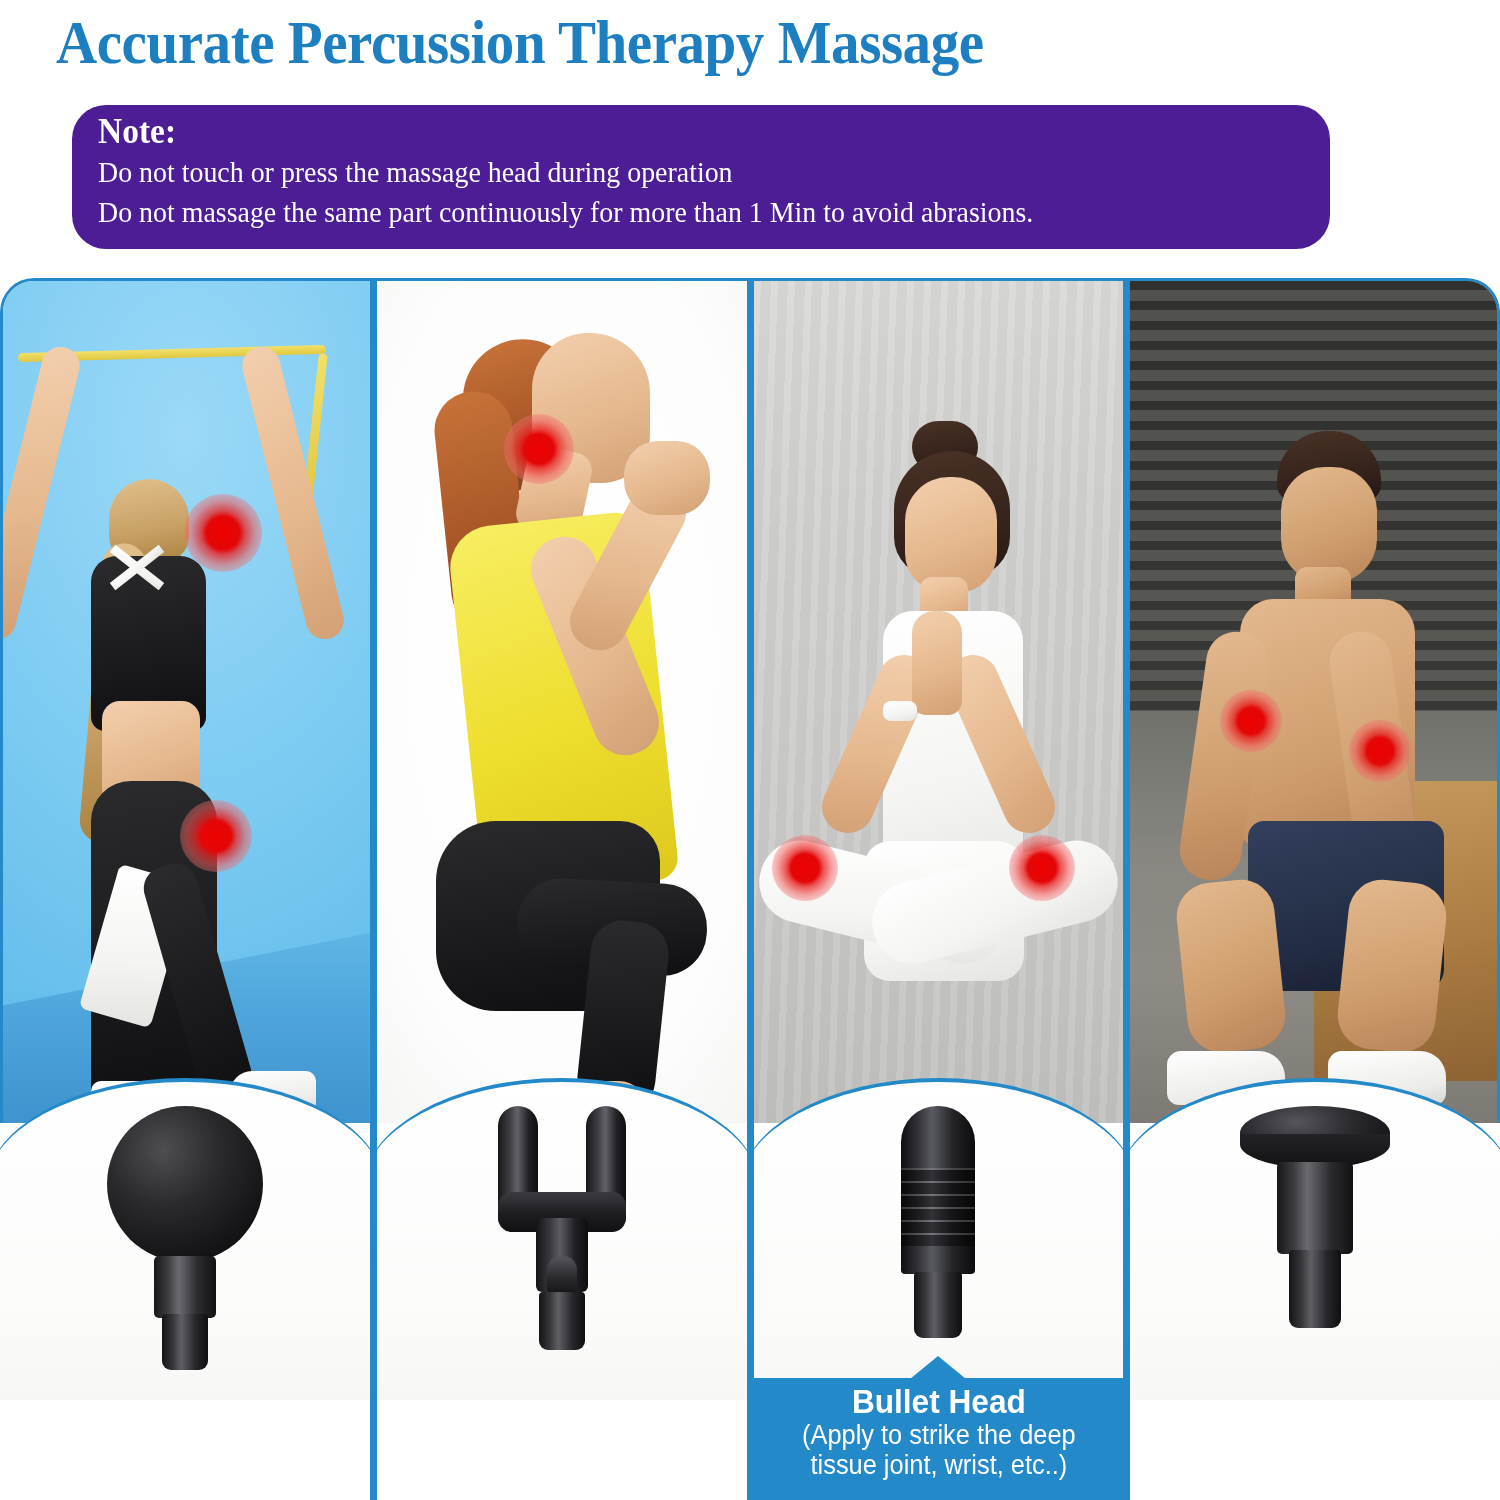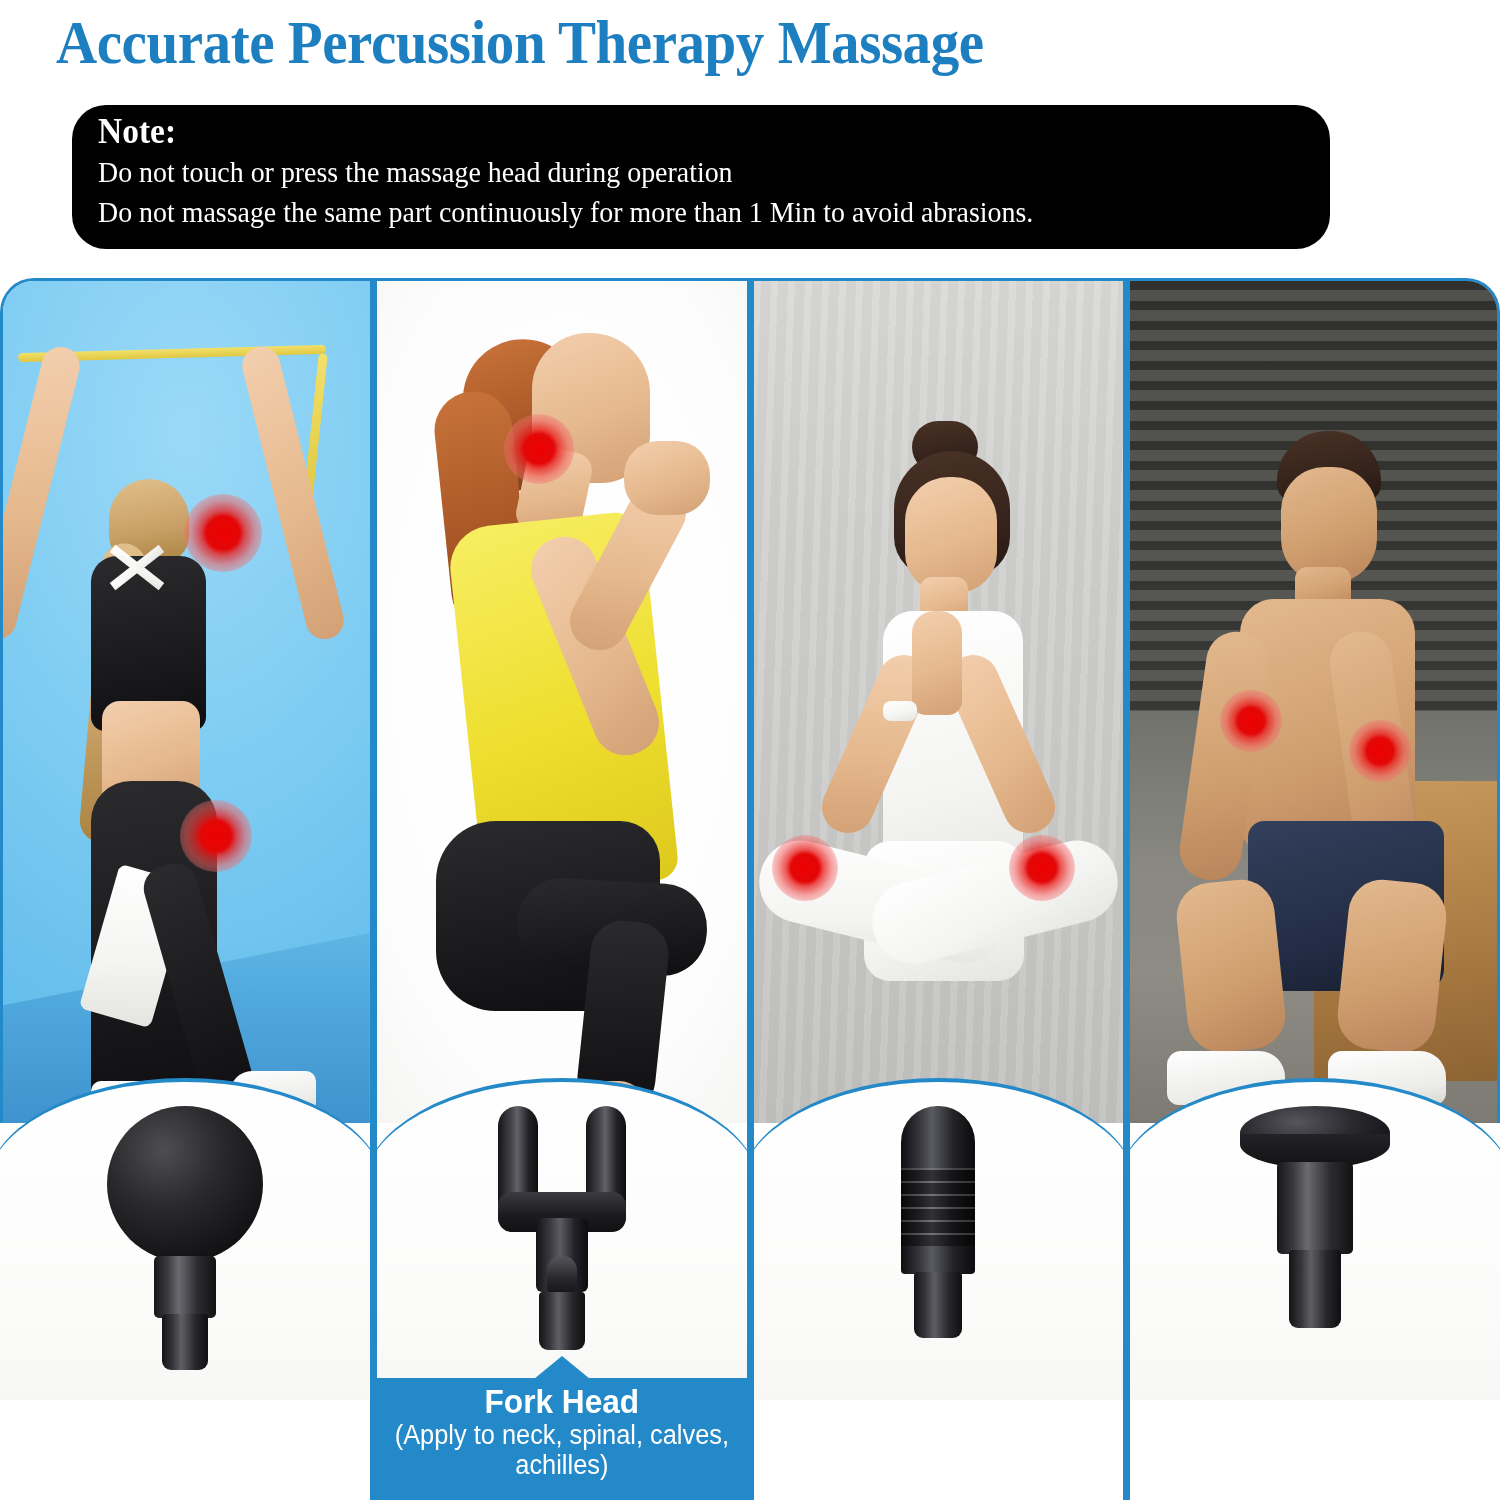--- a/index.html
+++ b/index.html
@@ -20,21 +20,21 @@
     color:#1E7FC0;
     letter-spacing:-0.5px;
     transform:scaleX(0.92); transform-origin:left center;
     white-space:nowrap;
     line-height:1.1;
   }
 
   #note-box {
     position:absolute; left:68px; top:105px;
     width:1258px; height:144px;
-    background:#000000;
+    background:#4c1d95;
     border-radius:34px;
     padding:6px 26px 0 26px;
   }
   .note-heading {
     font-size:36px; font-weight:bold; color:#ffffff;
     line-height:1.15;
     transform:scaleX(0.93); transform-origin:left center;
     white-space:nowrap;
   }
   .note-line {
@@ -320,25 +320,20 @@
       <div class="head-art" style="width:172px;height:250px;">
         <div class="fork-prong" style="left:22px;"></div>
         <div class="fork-prong" style="right:22px;"></div>
         <div class="fork-bridge"></div>
         <div class="fork-post"></div>
         <div class="fork-cone"></div>
         <div class="shaft-bot" style="top:186px;width:46px;height:58px;"></div>
       </div>
     </div>
 
-    <div class="label-bar">
-      <div class="notch"></div>
-      <div class="label-title">Fork Head</div>
-      <div class="label-sub">(Apply to neck, spinal, calves, achilles)</div>
-    </div>
   </div>
 
   <div class="panel">
     <div class="scene">
       <div class="scene-bg bg-grey-wall"></div>
 
       <div class="fig hair-dark" style="left:43%;top:140px;width:66px;height:52px;border-radius:32px;"></div>
       <div class="fig hair-dark" style="left:38%;top:170px;width:116px;height:126px;border-radius:58px 58px 40px 40px;"></div>
       <div class="fig skin" style="left:41%;top:196px;width:92px;height:116px;border-radius:44px 44px 40px 40px;"></div>
       <div class="fig skin" style="left:45%;top:296px;width:48px;height:46px;border-radius:12px;"></div>
@@ -359,20 +354,25 @@
 
     <div class="product-stage">
       <div class="stage-inner"></div>
       <div class="head-art" style="width:120px;height:252px;">
         <div class="bullet-body"></div>
         <div class="bullet-ribs"></div>
         <div class="shaft-bot" style="top:166px;width:48px;height:66px;"></div>
       </div>
     </div>
 
+    <div class="label-bar">
+      <div class="notch"></div>
+      <div class="label-title">Bullet Head</div>
+      <div class="label-sub">(Apply to strike the deep tissue joint, wrist, etc..)</div>
+    </div>
   </div>
 
   <div class="panel">
     <div class="scene">
       <div class="scene-bg bg-gym"></div>
 
       <div class="fig wood" style="right:-2%;top:500px;width:190px;height:300px;border-radius:6px;"></div>
 
       <div class="fig hair-dark" style="left:40%;top:150px;width:104px;height:70px;border-radius:50px 50px 16px 16px;"></div>
       <div class="fig skin-d" style="left:41%;top:186px;width:96px;height:116px;border-radius:44px;"></div>

